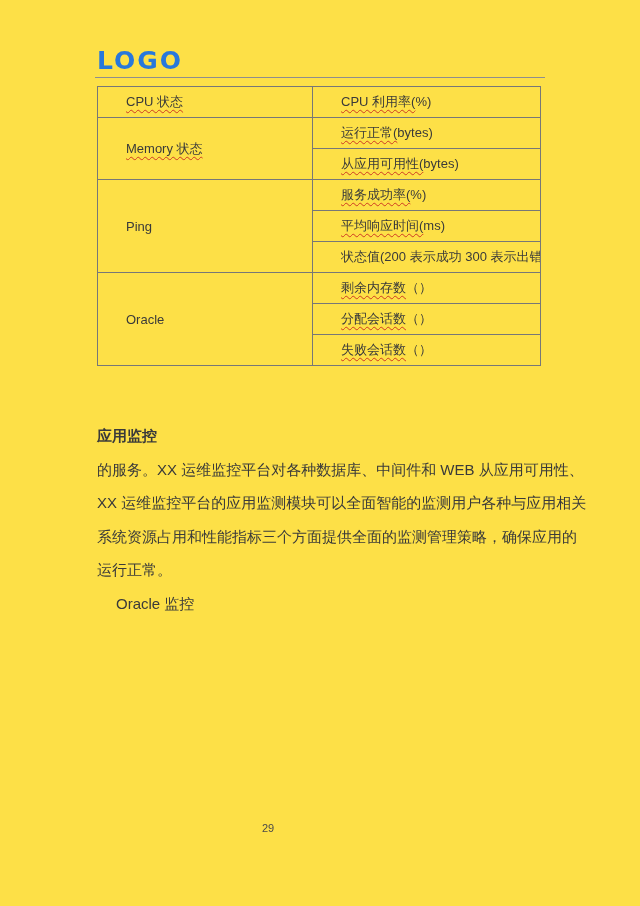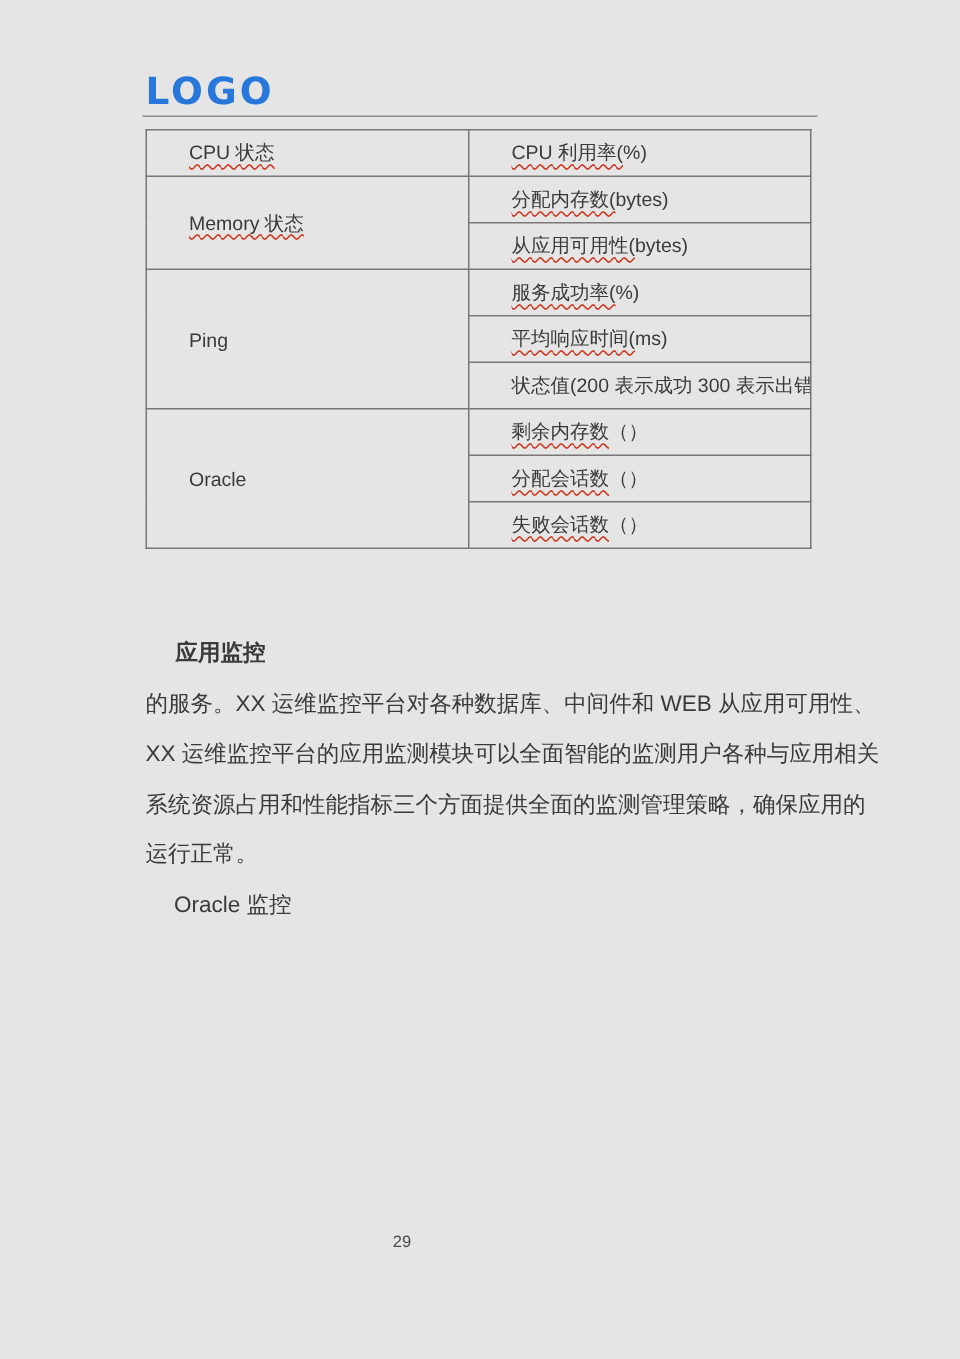--- a/index.html
+++ b/index.html
@@ -1,21 +1,21 @@
 <!DOCTYPE html>
 <html><head>
 <meta charset="utf-8">
 <style>
   * { box-sizing: border-box; }
   html, body { margin: 0; padding: 0; background: #ffffff; }
   .page {
     position: relative;
     width: 640px;
     height: 906px;
-    background: #e5e5e5;
+    background: #fde047;
     font-family: "Liberation Sans", "DejaVu Sans", sans-serif;
     color: #3a3a3a;
     overflow: hidden;
   }
   .logo {
     position: absolute;
     left: 97px;
     top: 47px;
     font-family: "DejaVu Sans", "Liberation Sans", sans-serif;
     font-size: 25px;
@@ -62,21 +62,21 @@
   }
   .section {
     position: absolute;
     left: 97px;
     top: 419px;
     width: 450px;
     font-size: 15px;
     line-height: 33.5px;
     color: #3a3a3a;
   }
-  .section .heading { font-weight: bold; margin-left: 20px; }
+  .section .heading { font-weight: bold; }
   .section .pline { white-space: nowrap; }
   .section .subitem { padding-left: 19px; }
   .footer {
     position: absolute;
     left: 0;
     top: 822px;
     width: 536px;
     text-align: center;
     font-size: 11px;
     color: #4a4a4a;
@@ -95,21 +95,21 @@
         <col class="c1">
         <col class="c2">
       </colgroup>
     <tbody>
       <tr>
         <td rowspan="1"><span class="sq">CPU 状态</span></td>
         <td><span class="sq">CPU 利用率(</span><span>%)</span></td>
       </tr>
       <tr>
         <td rowspan="2"><span class="sq">Memory 状态</span></td>
-        <td><span class="sq">分配内存数(</span><span>bytes)</span></td>
+        <td><span class="sq">运行正常(</span><span>bytes)</span></td>
       </tr>
       <tr>
         <td><span class="sq">从应用可用性(</span><span>bytes)</span></td>
       </tr>
       <tr>
         <td rowspan="3"><span>Ping</span></td>
         <td><span class="sq">服务成功率(</span><span>%)</span></td>
       </tr>
       <tr>
         <td><span class="sq">平均响应时间(</span><span>ms)</span></td>

